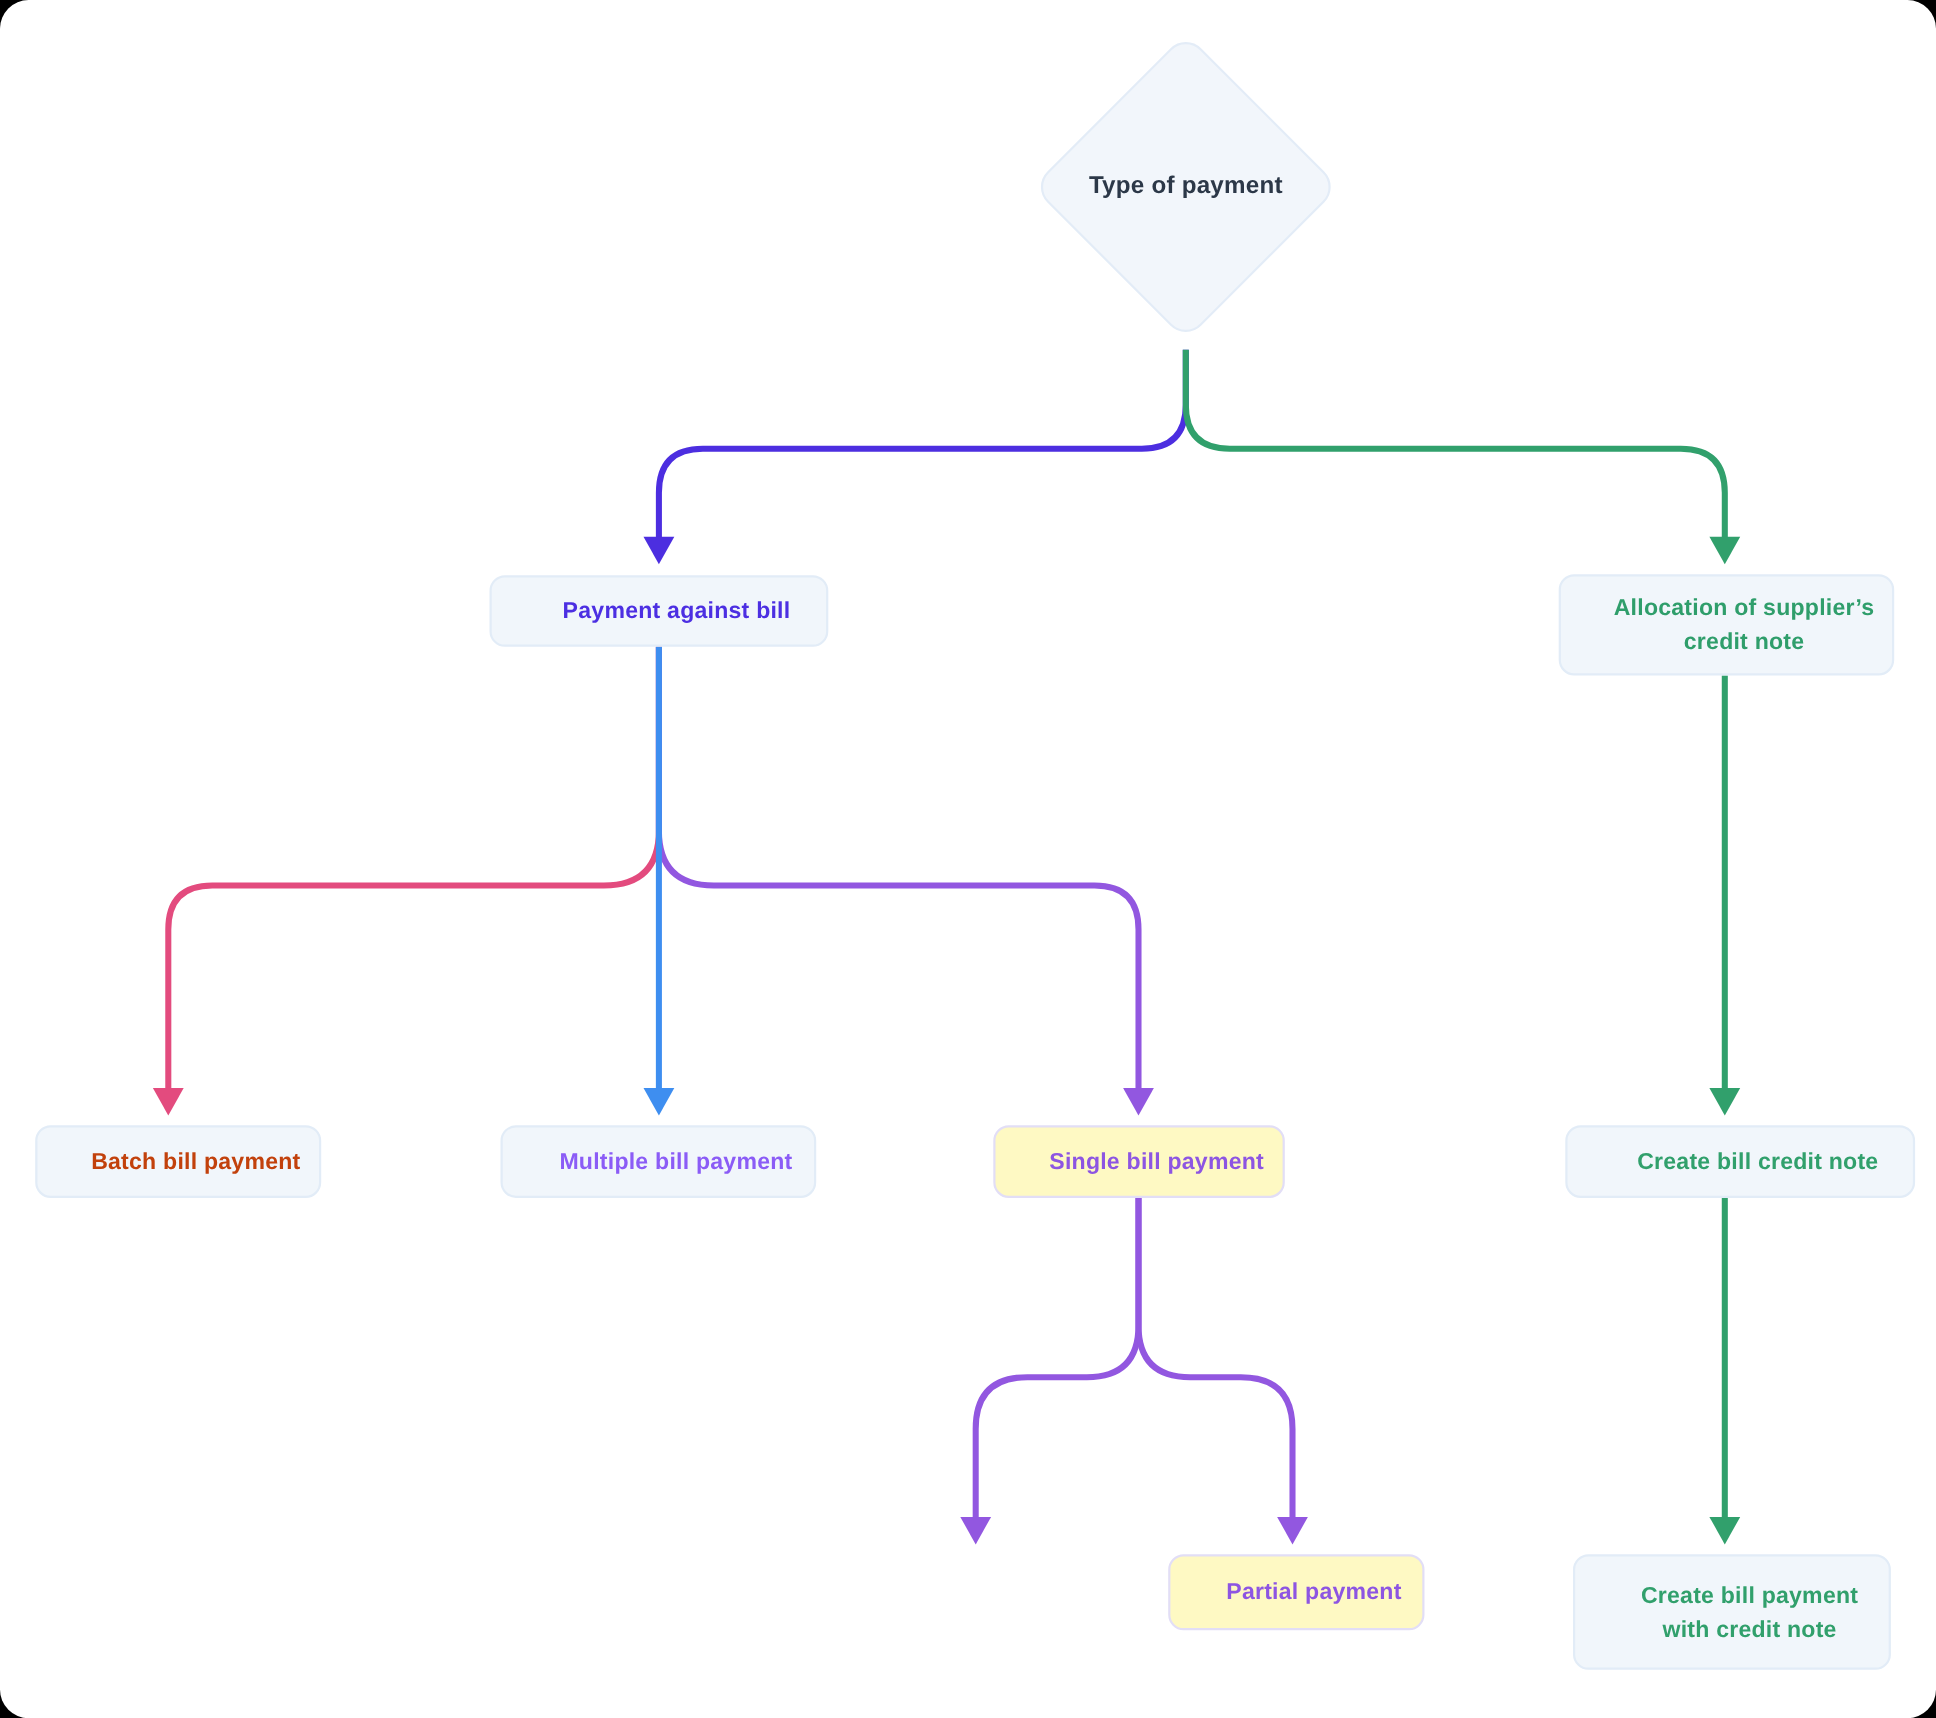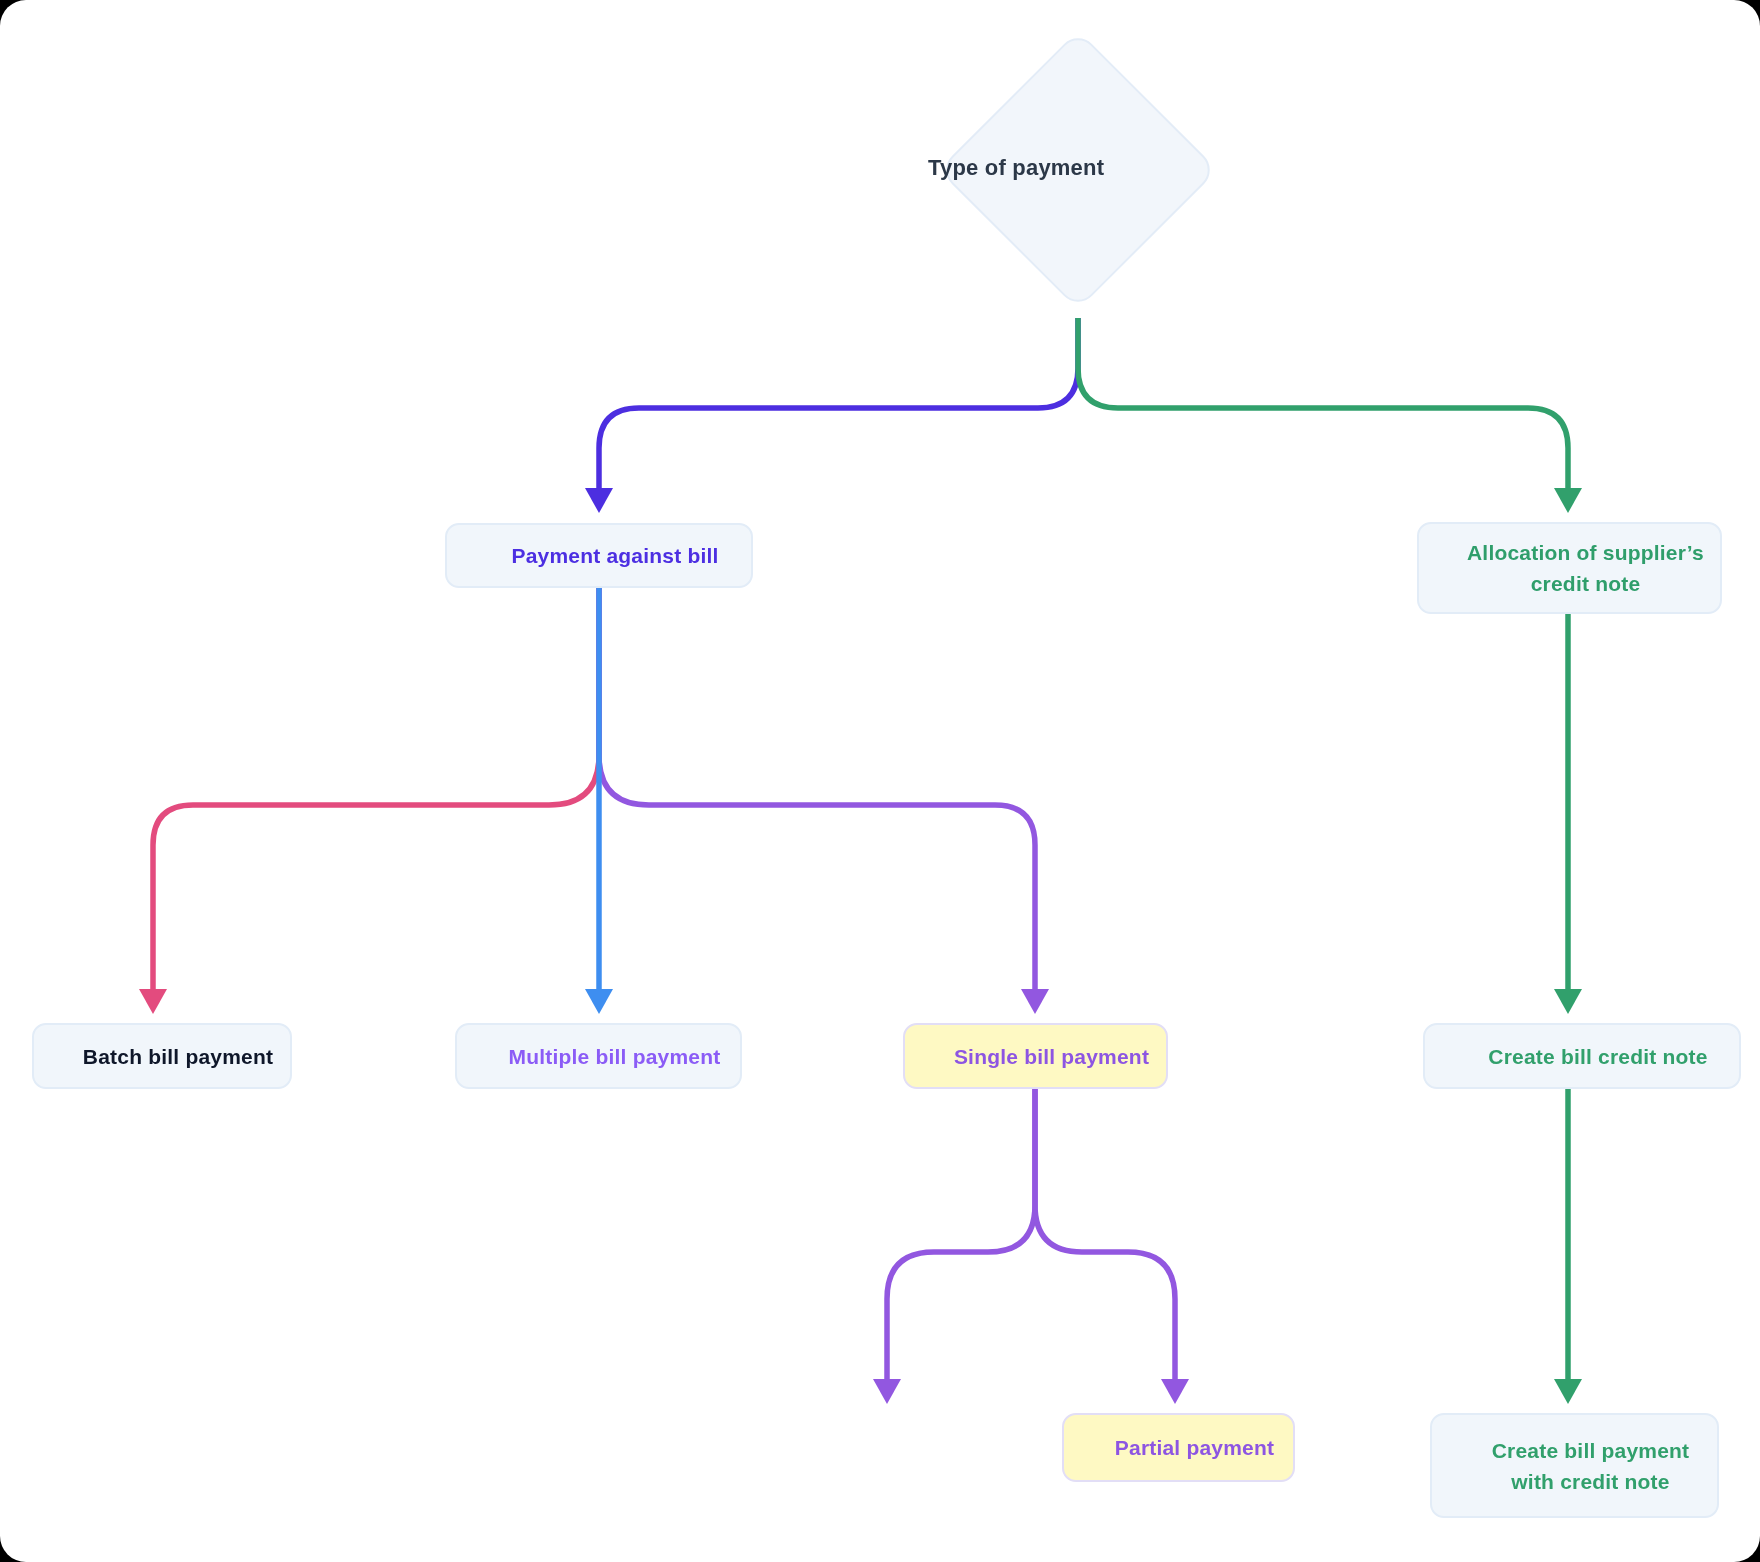--- a/index.html
+++ b/index.html
@@ -33,21 +33,21 @@
   }
   .node-label.narrow{display:inline-block;max-width:250px;}
   .node-label.narrow2{display:inline-block;max-width:215px;}
   .diamond{
     position:absolute;left:979px;top:71px;width:198px;height:198px;
     background:#f2f6fb;border:2px solid #e3ecf7;border-radius:20px;
     transform:rotate(45deg);box-sizing:border-box;
   }
   .diamond-label{
     position:absolute;left:928px;top:155px;width:300px;
-    text-align:left;
+    text-align:center;
     font-size:22px;font-weight:700;letter-spacing:.2px;
   }
 </style>
 </head>
 <body>
 
 <div class="card">
 
   <svg class="edges" viewBox="0 0 1760 1562">
 
@@ -85,21 +85,21 @@
 
   <div class="node" style="left:445px;top:523px;width:308px;height:65px;">
     <span class="node-label" style="color: rgb(76, 47, 226);">Payment against bill</span>
   </div>
 
   <div class="node" style="left:1417px;top:522px;width:305px;height:92px;">
     <span class="node-label narrow" style="color: rgb(47, 158, 107);">Allocation of supplier’s credit note</span>
   </div>
 
   <div class="node" style="left:32px;top:1023px;width:260px;height:66px;">
-    <span class="node-label" style="color: #0f172a;">Batch bill payment</span>
+    <span class="node-label" style="color: #c2410c;">Batch bill payment</span>
   </div>
 
   <div class="node" style="left:455px;top:1023px;width:287px;height:66px;">
     <span class="node-label" style="color: #8b5cf6;">Multiple bill payment</span>
   </div>
 
   <div class="node lavender" style="left:903px;top:1023px;width:265px;height:66px;">
     <span class="node-label" style="color: rgb(141, 85, 226);">Single bill payment</span>
   </div>
 

